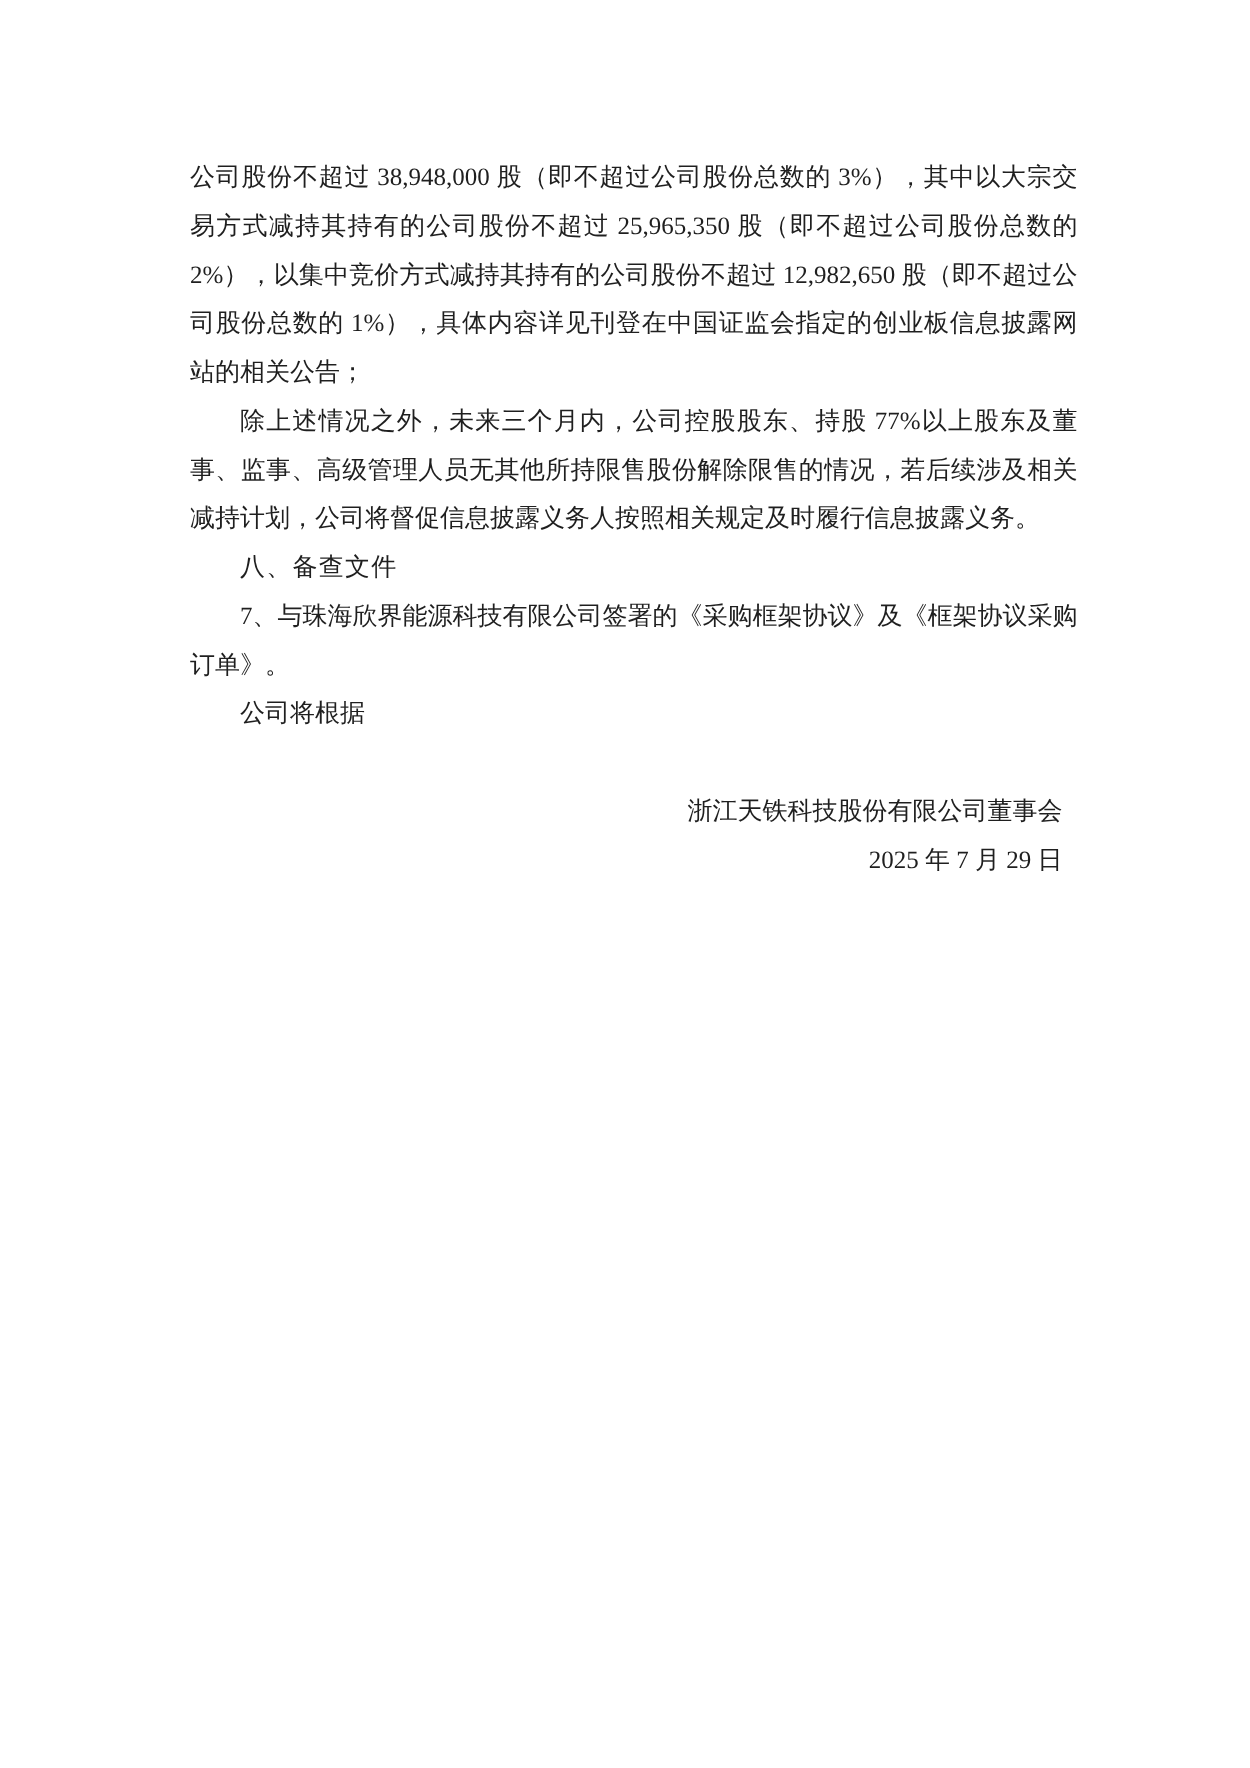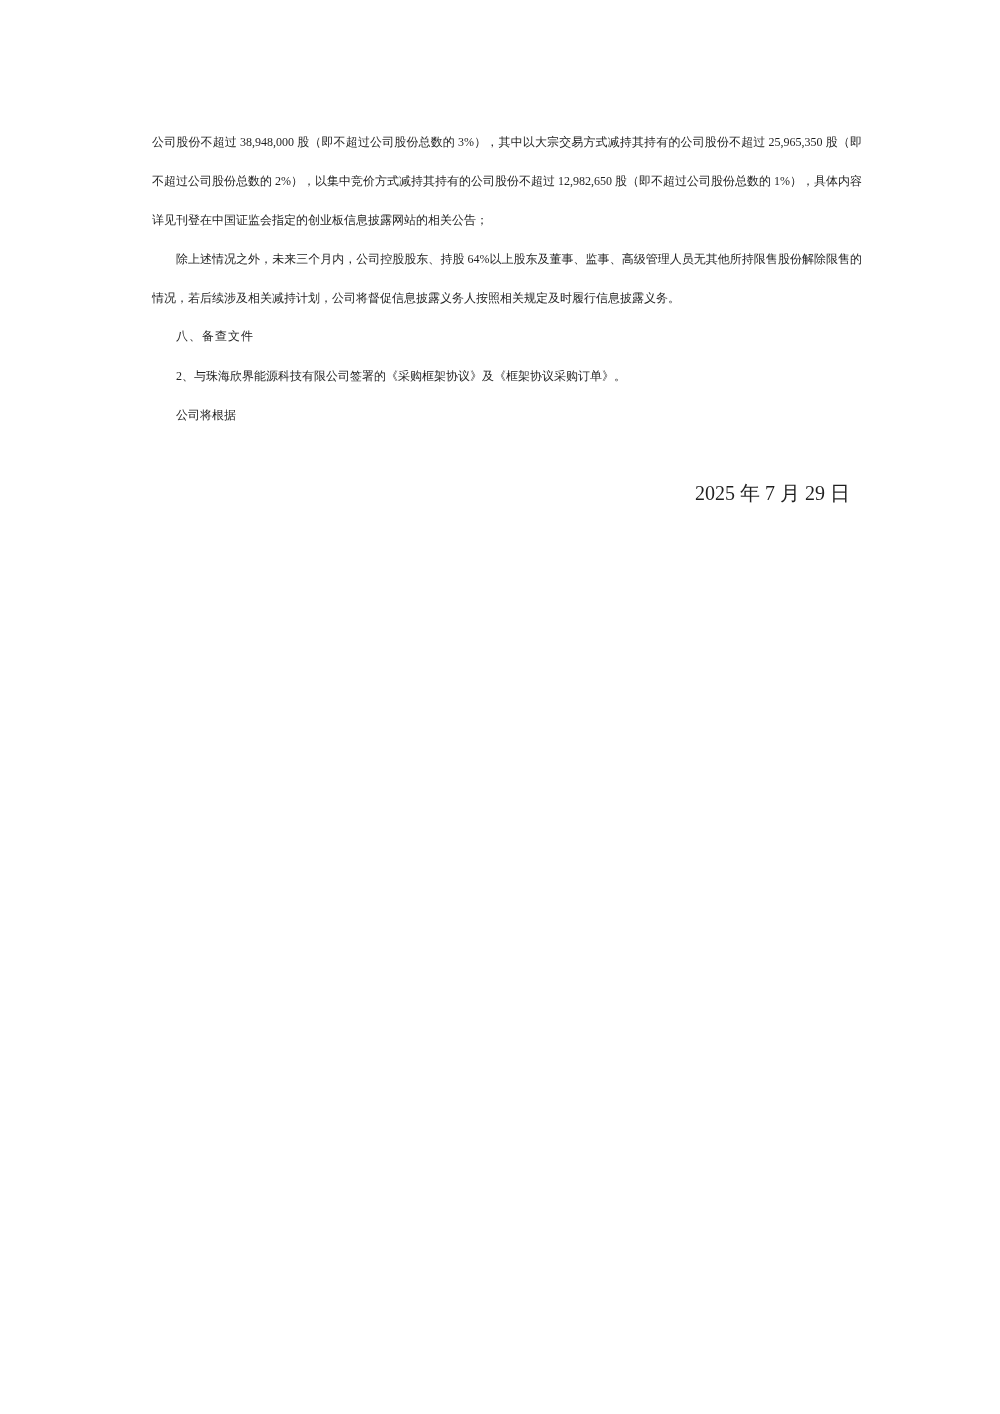--- a/index.html
+++ b/index.html
@@ -14,56 +14,57 @@
     background: #ffffff;
     color: #1f1f1f;
     box-sizing: border-box;
     padding: 123px 138px 0 152px;
     font-family: "Liberation Serif", "DejaVu Serif", serif;
     overflow: hidden;
   }
   .body-text p,
   .body-text h2 {
     margin: 0;
-    font-size: 12px;
+    font-size: 20px;
     line-height: 39px;
     font-weight: normal;
   }
   .para {
     text-align: justify;
     text-indent: 2em;
   }
   .para.no-indent {
     text-indent: 0;
   }
   .heading {
     text-indent: 2em;
     font-weight: 700;
-    font-family: Liberation Mono, monospace;
+    font-family: Liberation Serif, serif;
     letter-spacing: 1px;
   }
   .spacer {
     height: 39px;
   }
   .sig-block {
     text-align: right;
     padding-right: 12px;
   }
   .sig-block p {
     margin: 0;
     font-size: 20px;
     line-height: 39px;
   }
 </style>
 </head>
 <body>
 
 <div class="page body-text">
   <p class="para no-indent">公司股份不超过 38,948,000 股（即不超过公司股份总数的 3%），其中以大宗交易方式减持其持有的公司股份不超过 25,965,350 股（即不超过公司股份总数的 2%），以集中竞价方式减持其持有的公司股份不超过 12,982,650 股（即不超过公司股份总数的 1%），具体内容详见刊登在中国证监会指定的创业板信息披露网站的相关公告；</p>
-  <p class="para">除上述情况之外，未来三个月内，公司控股股东、持股 64%以上股东及董事、监事、高级管理人员无其他所持限售股份解除限售的情况，若后续涉及相关减持计划，公司将督促信息披露义务人按照相关规定及时履行信息披露义务。</p>
+  <p class="para">除上述情况之外，未来三个月内，公司控股股东、持股 77%以上股东及董事、监事、高级管理人员无其他所持限售股份解除限售的情况，若后续涉及相关减持计划，公司将督促信息披露义务人按照相关规定及时履行信息披露义务。</p>
   <h2 class="heading">八、备查文件</h2>
-  <p class="para">2、与珠海欣界能源科技有限公司签署的《采购框架协议》及《框架协议采购订单》。</p>
+  <p class="para">7、与珠海欣界能源科技有限公司签署的《采购框架协议》及《框架协议采购订单》。</p>
   <p class="para">公司将根据</p>
   <div class="spacer"></div>
   <div class="sig-block">
+    <p>浙江天铁科技股份有限公司董事会</p>
     <p>2025 年 7 月 29 日</p>
   </div>
 </div>
 
 </body></html>

